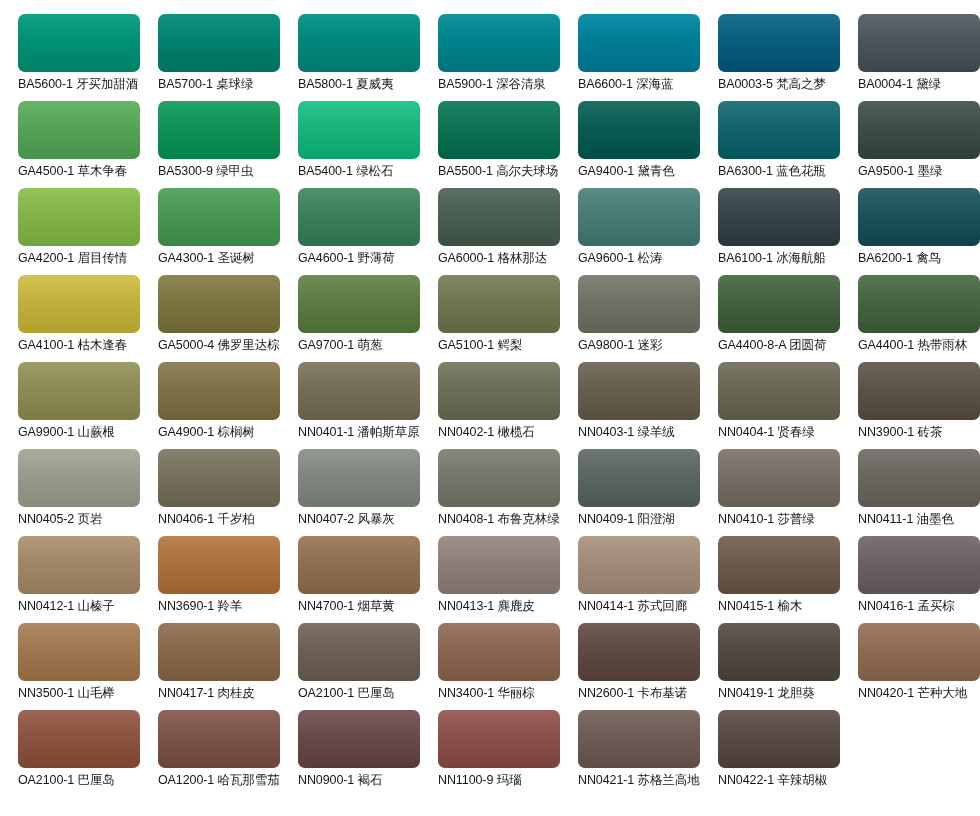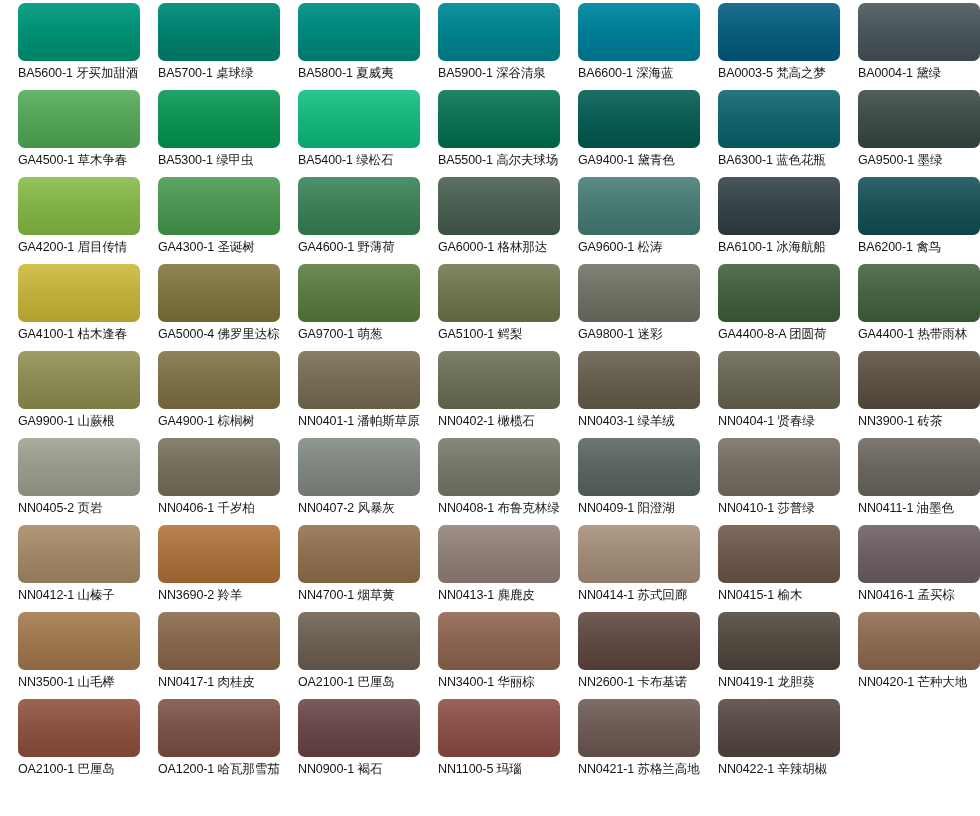--- a/index.html
+++ b/index.html
@@ -9,21 +9,21 @@
     width: 980px; height: 816px;
     background: #ffffff;
     font-family: "Liberation Sans", "DejaVu Sans", sans-serif;
   }
   #palette-grid {
     width: 980px;
     height: 816px;
     display: grid;
     grid-template-columns: repeat(7, 140px);
     grid-template-rows: repeat(9, 87px);
-    padding-top: 3px;
+    padding-top: 14px;
     padding-left: 18px;
   }
   .swatch-cell {
     width: 140px;
     height: 87px;
     display: flex;
     flex-direction: column;
     align-items: flex-start;
     justify-content: flex-start;
   }
@@ -74,21 +74,21 @@
     <div class="swatch-cell">
       <div class="swatch-chip" style="background: linear-gradient(rgb(92, 104, 108) 0%, rgb(74, 86, 90) 45%, rgb(59, 71, 75) 100%);"></div>
       <div class="swatch-label">BA0004-1 黛绿</div>
     </div>
     <div class="swatch-cell">
       <div class="swatch-chip" style="background: linear-gradient(rgb(102, 181, 107) 0%, rgb(84, 163, 89) 45%, rgb(69, 148, 74) 100%);"></div>
       <div class="swatch-label">GA4500-1 草木争春</div>
     </div>
     <div class="swatch-cell">
       <div class="swatch-chip" style="background: linear-gradient(rgb(34, 164, 104) 0%, rgb(16, 146, 86) 45%, rgb(1, 131, 71) 100%);"></div>
-      <div class="swatch-label">BA5300-1 绿甲虫</div>
+      <div class="swatch-label">BA5300-9 绿甲虫</div>
     </div>
     <div class="swatch-cell">
       <div class="swatch-chip" style="background: linear-gradient(rgb(42, 198, 142) 0%, rgb(24, 180, 124) 45%, rgb(9, 165, 109) 100%);"></div>
       <div class="swatch-label">BA5400-1 绿松石</div>
     </div>
     <div class="swatch-cell">
       <div class="swatch-chip" style="background: linear-gradient(rgb(31, 131, 101) 0%, rgb(13, 113, 83) 45%, rgb(0, 98, 68) 100%);"></div>
       <div class="swatch-label">BA5500-1 高尔夫球场</div>
     </div>
     <div class="swatch-cell">
@@ -214,21 +214,21 @@
     <div class="swatch-cell">
       <div class="swatch-chip" style="background: linear-gradient(rgb(126, 120, 114) 0%, rgb(108, 102, 96) 45%, rgb(93, 87, 81) 100%);"></div>
       <div class="swatch-label">NN0411-1 油墨色</div>
     </div>
     <div class="swatch-cell">
       <div class="swatch-chip" style="background: linear-gradient(rgb(178, 153, 122) 0%, rgb(160, 135, 104) 45%, rgb(145, 120, 89) 100%);"></div>
       <div class="swatch-label">NN0412-1 山榛子</div>
     </div>
     <div class="swatch-cell">
       <div class="swatch-chip" style="background: linear-gradient(rgb(187, 131, 81) 0%, rgb(169, 113, 63) 45%, rgb(154, 98, 48) 100%);"></div>
-      <div class="swatch-label">NN3690-2 羚羊</div>
+      <div class="swatch-label">NN3690-1 羚羊</div>
     </div>
     <div class="swatch-cell">
       <div class="swatch-chip" style="background: linear-gradient(rgb(160, 130, 98) 0%, rgb(142, 112, 80) 45%, rgb(127, 97, 65) 100%);"></div>
       <div class="swatch-label">NN4700-1 烟草黄</div>
     </div>
     <div class="swatch-cell">
       <div class="swatch-chip" style="background: linear-gradient(rgb(159, 145, 137) 0%, rgb(141, 127, 119) 45%, rgb(126, 112, 104) 100%);"></div>
       <div class="swatch-label">NN0413-1 麂鹿皮</div>
     </div>
     <div class="swatch-cell">
@@ -278,21 +278,21 @@
     <div class="swatch-cell">
       <div class="swatch-chip" style="background: linear-gradient(rgb(141, 101, 91) 0%, rgb(123, 83, 73) 45%, rgb(108, 68, 58) 100%);"></div>
       <div class="swatch-label">OA1200-1 哈瓦那雪茄</div>
     </div>
     <div class="swatch-cell">
       <div class="swatch-chip" style="background: linear-gradient(rgb(123, 91, 92) 0%, rgb(105, 73, 74) 45%, rgb(90, 58, 59) 100%);"></div>
       <div class="swatch-label">NN0900-1 褐石</div>
     </div>
     <div class="swatch-cell">
       <div class="swatch-chip" style="background: linear-gradient(rgb(156, 99, 93) 0%, rgb(138, 81, 75) 45%, rgb(123, 66, 60) 100%);"></div>
-      <div class="swatch-label">NN1100-5 玛瑙</div>
+      <div class="swatch-label">NN1100-9 玛瑙</div>
     </div>
     <div class="swatch-cell">
       <div class="swatch-chip" style="background: linear-gradient(rgb(127, 109, 104) 0%, rgb(109, 91, 86) 45%, rgb(94, 76, 71) 100%);"></div>
       <div class="swatch-label">NN0421-1 苏格兰高地</div>
     </div>
     <div class="swatch-cell">
       <div class="swatch-chip" style="background: linear-gradient(rgb(106, 93, 88) 0%, rgb(88, 75, 70) 45%, rgb(73, 60, 55) 100%);"></div>
       <div class="swatch-label">NN0422-1 辛辣胡椒</div>
     </div>
   </div>

